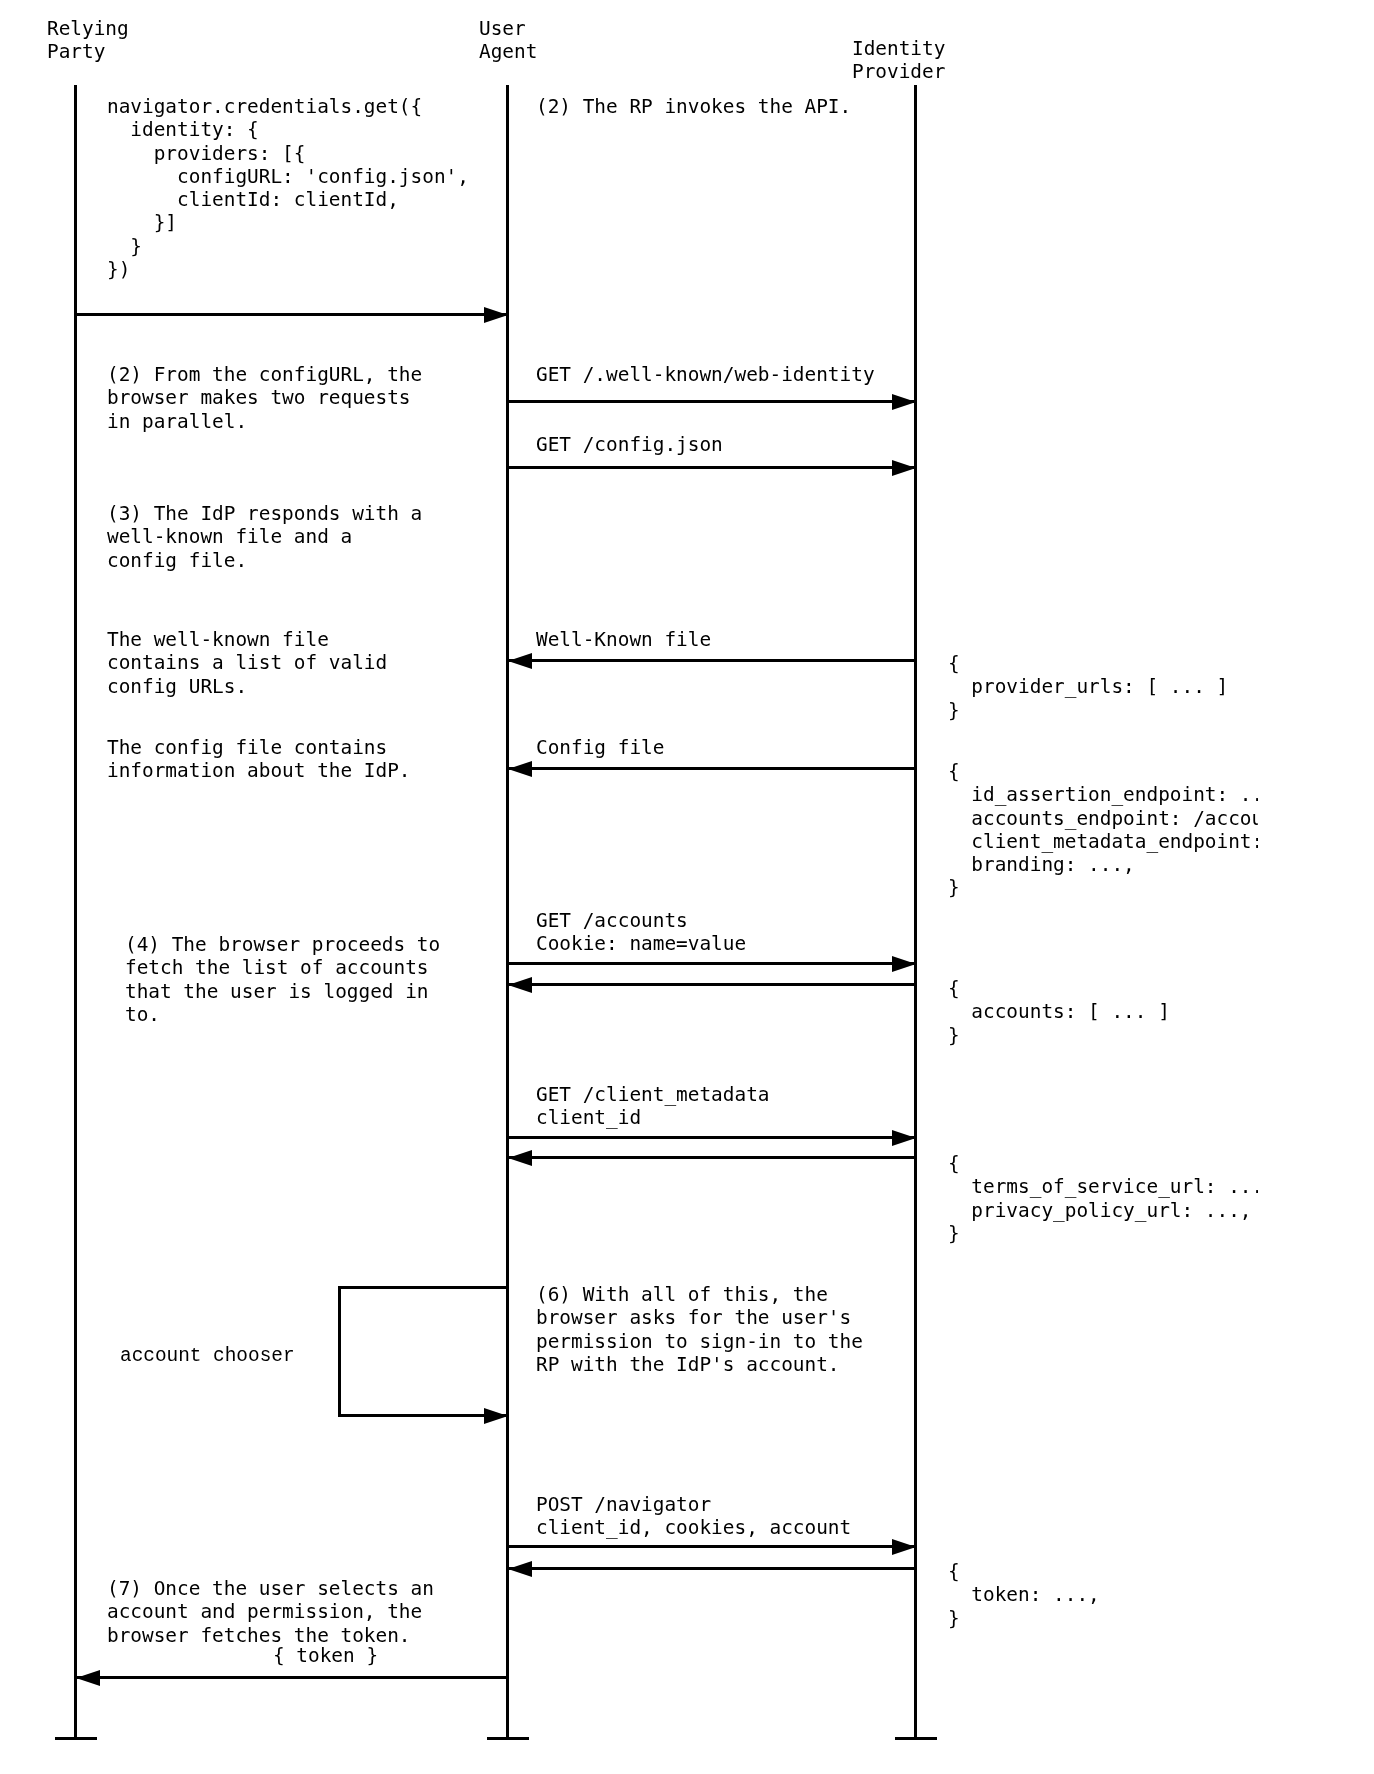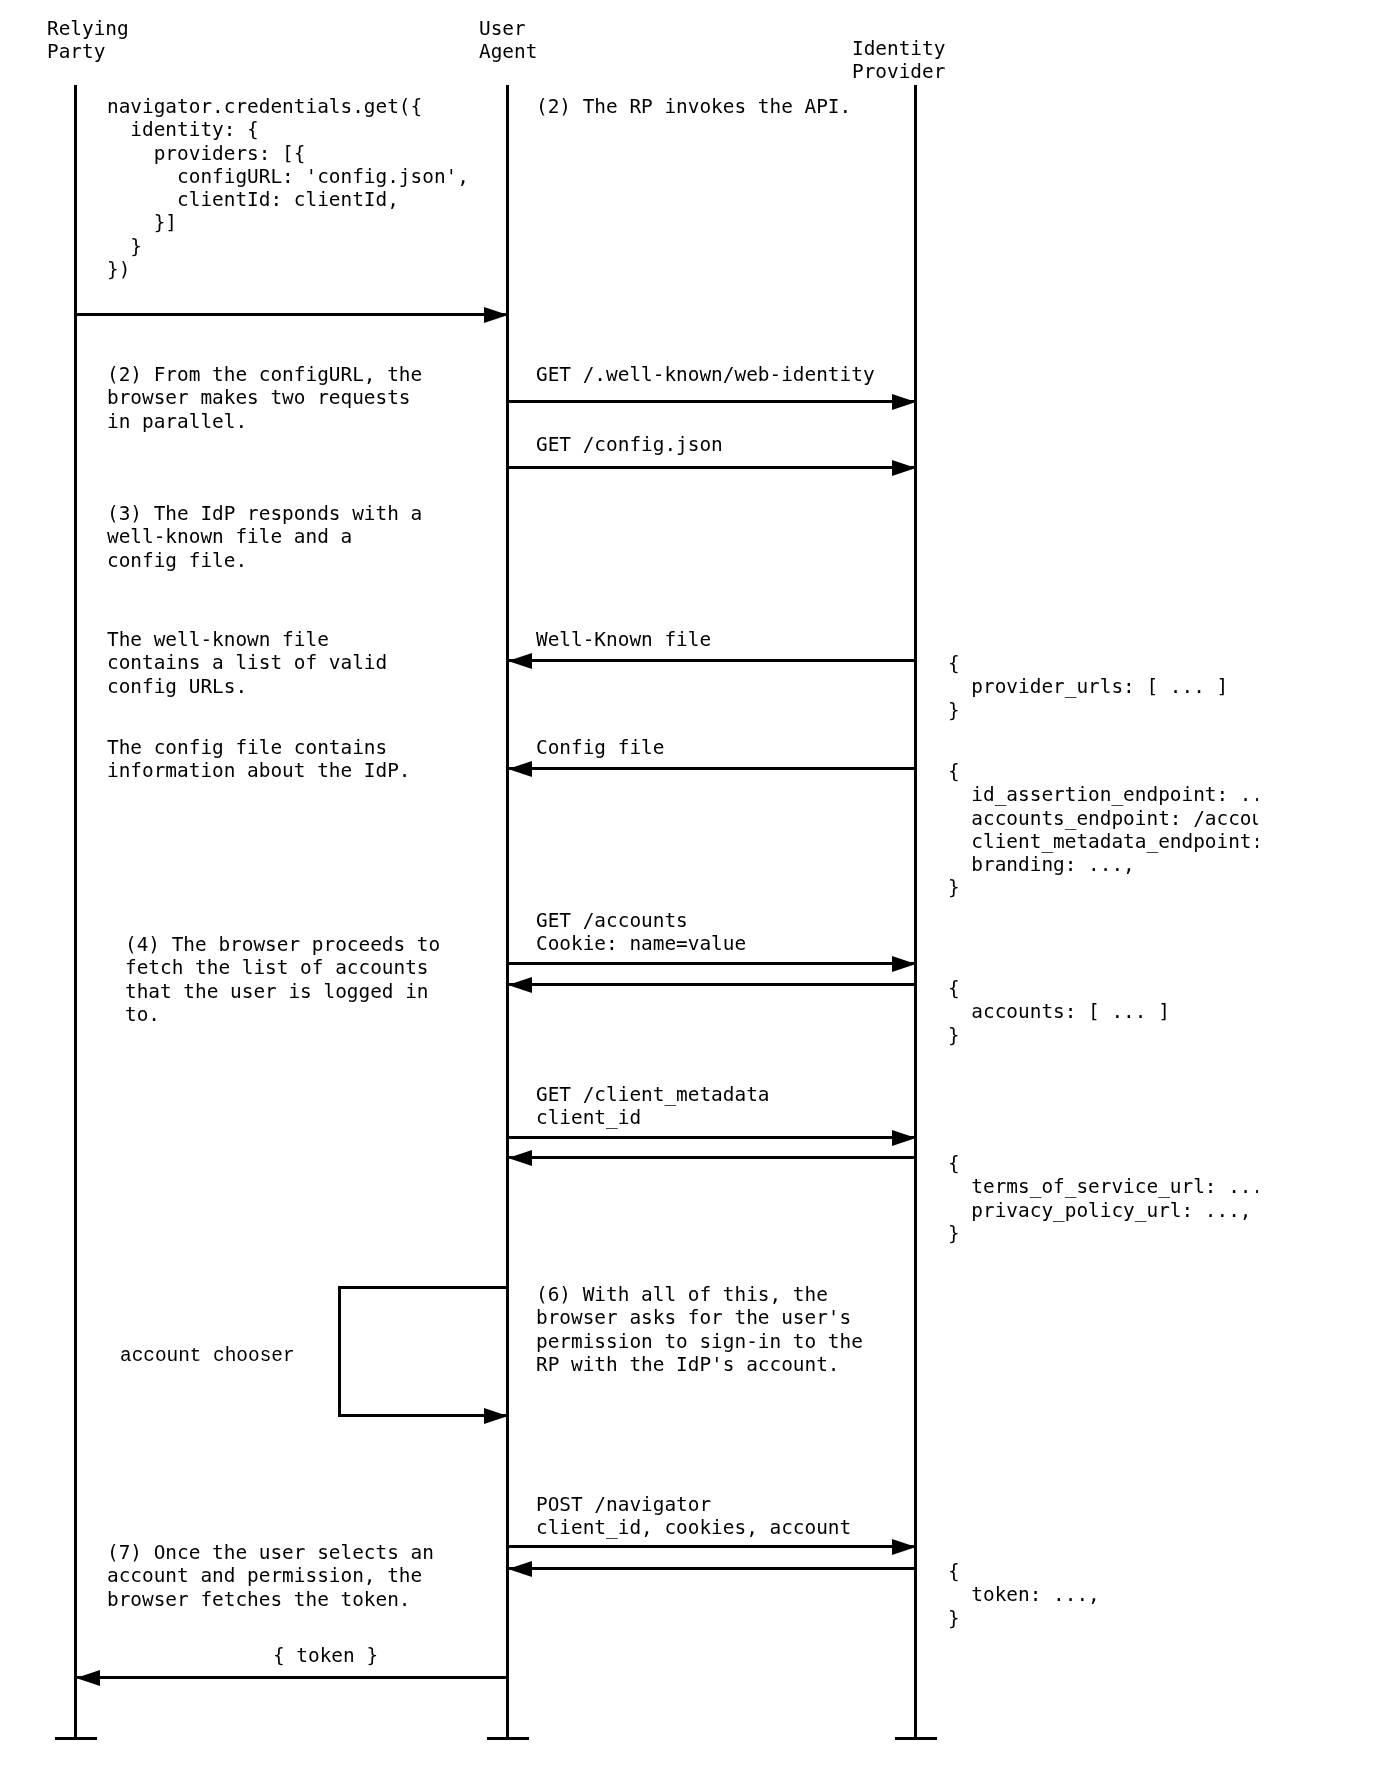--- a/index.html
+++ b/index.html
@@ -149,21 +149,21 @@
 
   <pre class="txt" style="left:536px; top:1283px;">(6) With all of this, the
 browser asks for the user's
 permission to sign-in to the
 RP with the IdP's account.</pre>
   <pre class="txt" style="left:120px; top:1345px;font-family:Liberation Mono, monospace;">account chooser</pre>
   <div class="arrow" style="left:338px; top:1286px; width:170px;"></div>
   <div class="vseg" style="left:338px; top:1286px; height:131px;"></div>
   <div class="arrow right" style="left:338px; top:1414px; width:170px;"></div>
 
-  <pre class="txt" style="left:107px; top:1541px;">(7) Once the user selects an
+  <pre class="txt" style="left:107px; top:1577px;">(7) Once the user selects an
 account and permission, the
 browser fetches the token.</pre>
   <pre class="txt" style="left:536px; top:1493px;">POST /navigator
 client_id, cookies, account</pre>
   <div class="arrow right" style="left:508px; top:1545px; width:408px;"></div>
   <div class="arrow left" style="left:508px; top:1567px; width:408px;"></div>
   <pre class="txt" style="left:948px; top:1560px;">{
   token: ...,
 }</pre>
 

